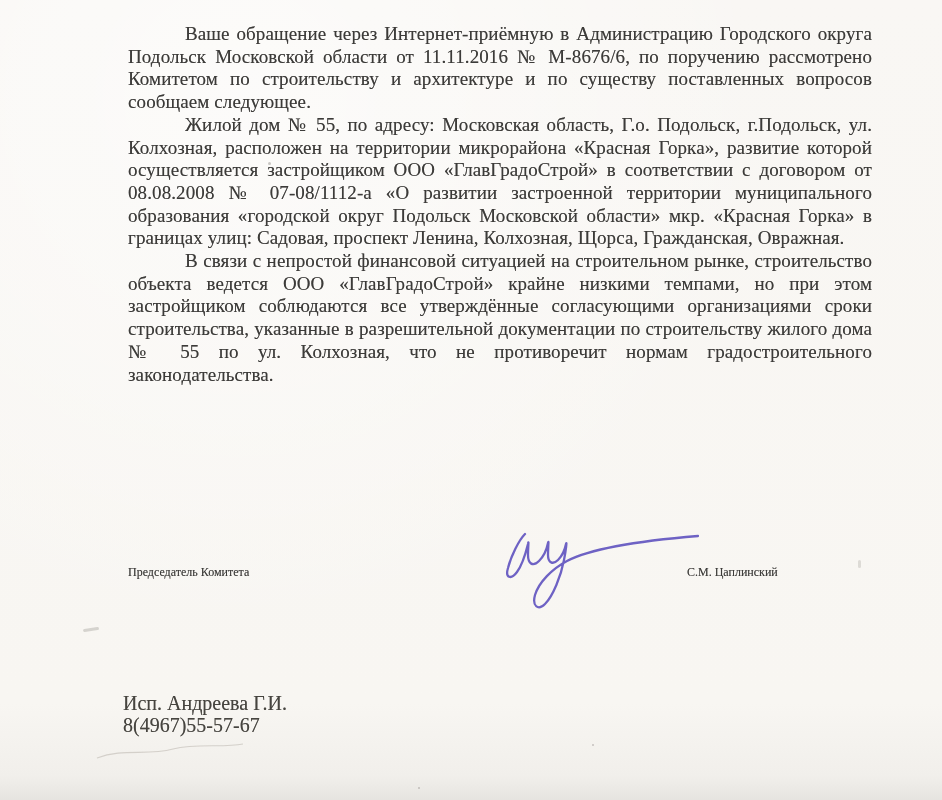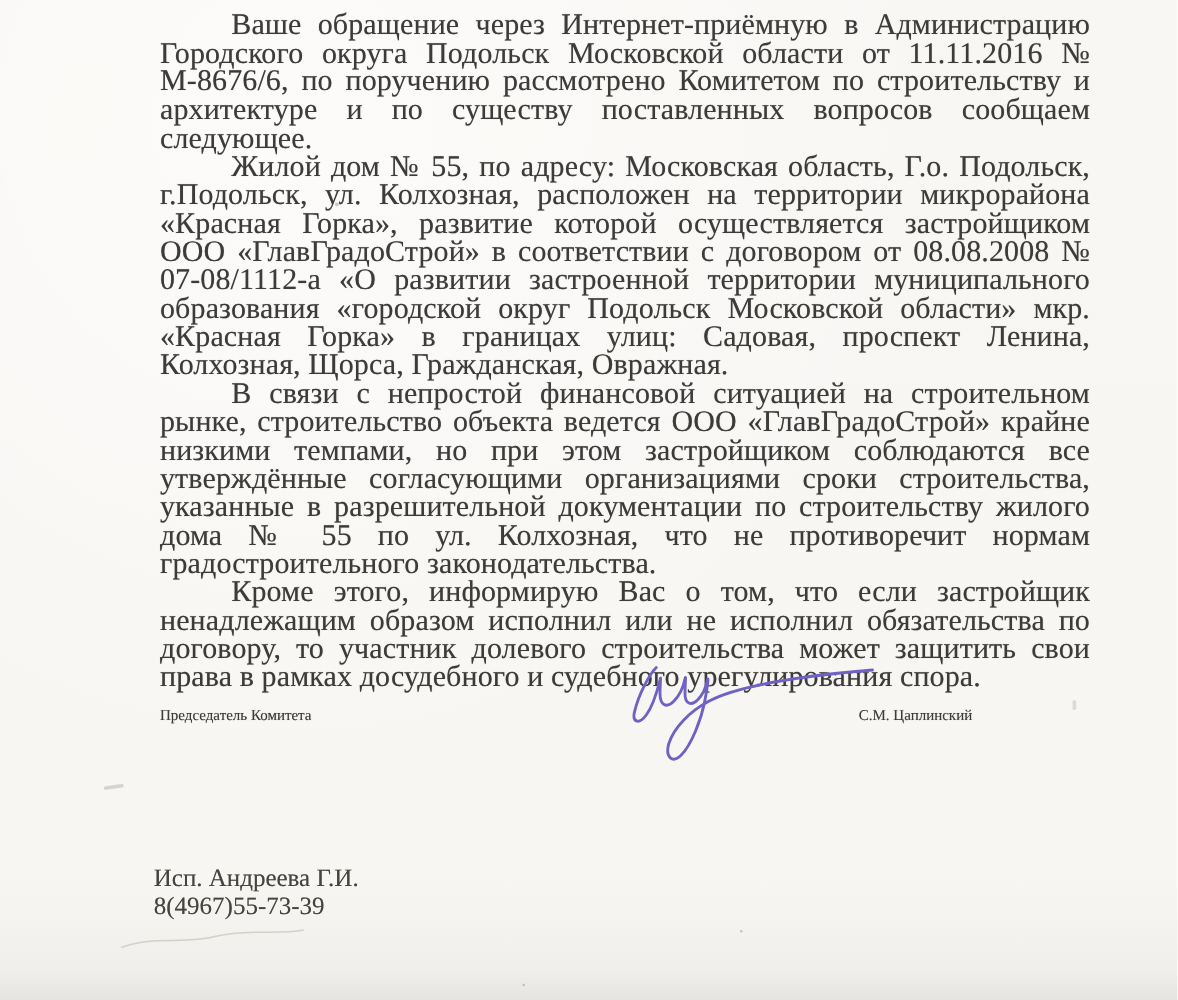--- a/index.html
+++ b/index.html
@@ -14,23 +14,23 @@
     overflow: hidden;
     font-family: "Liberation Serif", serif;
     background:
       radial-gradient(ellipse at 25% 12%, rgba(255,255,255,0.55), rgba(255,255,255,0) 55%),
       linear-gradient(to bottom, #f9f7f4 0%, #f8f6f2 88%, #f1efeb 97%, #e6e4e0 100%);
     color: #3c3b39;
   }
   .letter-body {
     position: absolute;
     left: 128px;
-    top: 9px;
+    top: 23px;
     width: 744px;
-    font-size: 24px;
+    font-size: 19px;
     line-height: 22.7px;
     text-align: justify;
     text-align-last: left;
     letter-spacing: 0.1px;
     text-shadow: 0 0 0.6px rgba(70,68,66,0.55);
   }
   .letter-body p {
     margin: 0;
     text-indent: 57px;
   }
@@ -96,41 +96,40 @@
 </style>
 </head>
 <body>
 
 <div class="scan-page">
 
   <div class="letter-body">
     <p>Ваше обращение через Интернет-приёмную в Администрацию Городского округа Подольск Московской области от 11.11.2016 № М-8676/6, по поручению рассмотрено Комитетом по строительству и архитектуре и по существу поставленных вопросов сообщаем следующее.</p>
     <p>Жилой дом № 55, по адресу: Московская область, Г.о. Подольск, г.Подольск, ул. Колхозная, расположен на территории микрорайона «Красная Горка», развитие которой осуществляется застройщиком ООО «ГлавГрадоСтрой» в соответствии с договором от 08.08.2008 № 07-08/1112-а «О развитии застроенной территории муниципального образования «городской округ Подольск Московской области» мкр. «Красная Горка» в границах улиц: Садовая, проспект Ленина, Колхозная, Щорса, Гражданская, Овражная.</p>
     <p>В связи с непростой финансовой ситуацией на строительном рынке, строительство объекта ведется ООО «ГлавГрадоСтрой» крайне низкими темпами, но при этом застройщиком соблюдаются все утверждённые согласующими организациями сроки строительства, указанные в разрешительной документации по строительству жилого дома № 55 по ул. Колхозная, что не противоречит нормам градостроительного законодательства.</p>
-    <p>Кроме этого, информирую Вас о том, что если застройщик ненадлежащим образом исполнил или не исполнил обязательства по договору, то участник долевого строительства может защитить свои права в рамках досудебного и судебного урегулирования спора.</p>
   </div>
 
   <div class="signature-row">
     <span class="signature-title">Председатель Комитета</span>
     <span class="signee-name">С.М. Цаплинский</span>
   </div>
 
   <div class="signature-ink-wrap">
     <svg width="212" height="104" viewBox="0 0 212 104" fill="none" xmlns="http://www.w3.org/2000/svg">
       <path d="M30,22 C24,28 16,44 13,56 C10,66 16,68 22,60 C28,52 31,40 33,32
                C34,27 33,35 33,43 C33,52 38,55 44,49 C49,44 52,36 53,31
                C54,27 53,35 53,43 C53,51 58,53 63,48 C67,44 70,37 71,32
                C72,28 71,38 69,48 C66,64 58,84 50,92 C43,99 37,94 40,83
                C44,70 57,57 72,49 C95,37 142,29 203,24" stroke-width="2.3" stroke-linecap="round" fill="none" stroke="#6e62c4"></path>
     </svg>
   </div>
 
   <div class="footer-block">
     <div>Исп. Андреева Г.И.</div>
-    <div>8(4967)55-73-39</div>
+    <div>8(4967)55-57-67</div>
   </div>
 
   <svg class="scan-crease" viewBox="0 0 150 24">
     <path d="M2,18 C28,8 52,16 78,9 C102,3 128,8 148,4" stroke="rgba(185,180,173,0.55)" stroke-width="1.2" fill="none"></path>
   </svg>
   <div class="speckle sp-a"></div>
   <div class="speckle sp-b"></div>
   <div class="speckle sp-c"></div>
   <div class="speckle sp-d"></div>
   <div class="speckle sp-e"></div>

